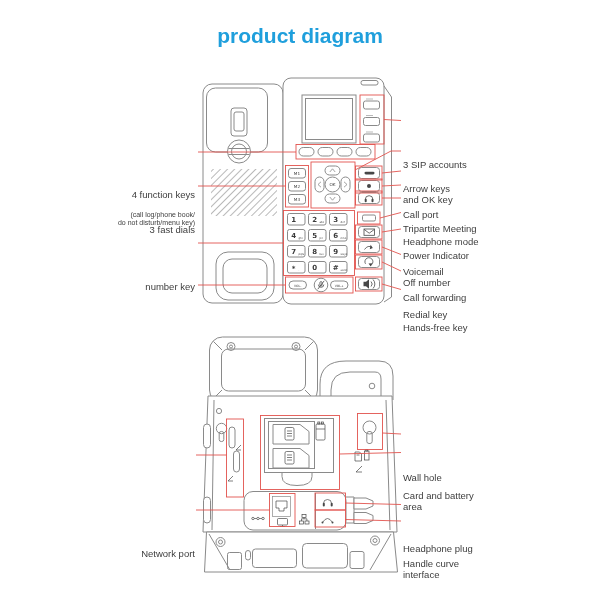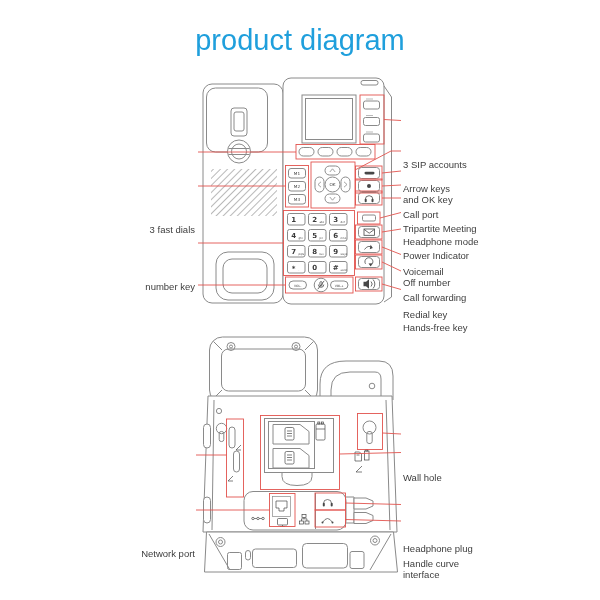--- a/index.html
+++ b/index.html
@@ -1,19 +1,19 @@
 <!DOCTYPE html>
 <html><head>
 <meta charset="utf-8">
 <style>
   html,body{margin:0;padding:0;background:#fff;}
   .stage{position:relative;width:600px;height:600px;background:#fff;overflow:hidden;
          font-family:"Liberation Sans",sans-serif;}
   .title{position:absolute;top:24px;left:0;right:0;margin:0;text-align:center;
-         font-size:29px;font-weight:400;color:#1f9fdc;}
+         font-size:21px;font-weight:700;color:#1f9fdc;}
   .lbl{position:absolute;color:#3d3d3d;font-size:9.5px;line-height:1.16;white-space:pre-line;margin-top:44px;}
   .lbl .sub{font-size:7px;line-height:1.18;}
   .r{right:405px;text-align:right;}
   .l{left:403px;text-align:left;}
   svg{position:absolute;top:0;left:0;}
   svg text{font-family:"DejaVu Sans","Liberation Sans",sans-serif;fill:#3a3a3a;}
 </style>
 </head>
 <body>
 
@@ -363,36 +363,43 @@
       <text x="319.5" y="238.6" font-size="2.6" fill="#555">jkl</text>
       <text x="340.5" y="238.6" font-size="2.6" fill="#555">mno</text>
       <text x="298.5" y="254.6" font-size="2.6" fill="#555">pqrs</text>
       <text x="319.5" y="254.6" font-size="2.6" fill="#555">tuv</text>
       <text x="340.5" y="254.6" font-size="2.6" fill="#555">wxyz</text>
       <text x="298.5" y="270.6" font-size="2.6" fill="#555">.</text>
       <text x="340.5" y="270.6" font-size="2.6" fill="#555">send</text>
     </g>
   </svg>
 
+  <div class="lbl r" style="top:134px">
+    <div>4 function keys</div>
+    <div class="sub">(call log/phone book/
+do not disturb/menu key)</div>
+  </div>
   <div class="lbl r" style="top:180px">3 fast dials</div>
   <div class="lbl r" style="top:237px">number key</div>
 
   <div class="lbl l" style="top:115px">3 SIP accounts</div>
   <div class="lbl l" style="top:139px">Arrow keys
 and OK key</div>
   <div class="lbl l" style="top:165px">Call port</div>
   <div class="lbl l" style="top:179px">Tripartite Meeting</div>
   <div class="lbl l" style="top:192px">Headphone mode</div>
   <div class="lbl l" style="top:206px">Power Indicator</div>
   <div class="lbl l" style="top:222px">Voicemail
 Off number</div>
   <div class="lbl l" style="top:248px">Call forwarding</div>
   <div class="lbl l" style="top:265px">Redial key</div>
   <div class="lbl l" style="top:278px">Hands-free key</div>
 
   <div class="lbl r" style="top:504px">Network port</div>
 
   <div class="lbl l" style="top:428px">Wall hole</div>
+  <div class="lbl l" style="top:446px">Card and battery
+area</div>
   <div class="lbl l" style="top:499px">Headphone plug</div>
   <div class="lbl l" style="top:514px">Handle curve
 interface</div>
 
 </div>
 
 </body></html>

